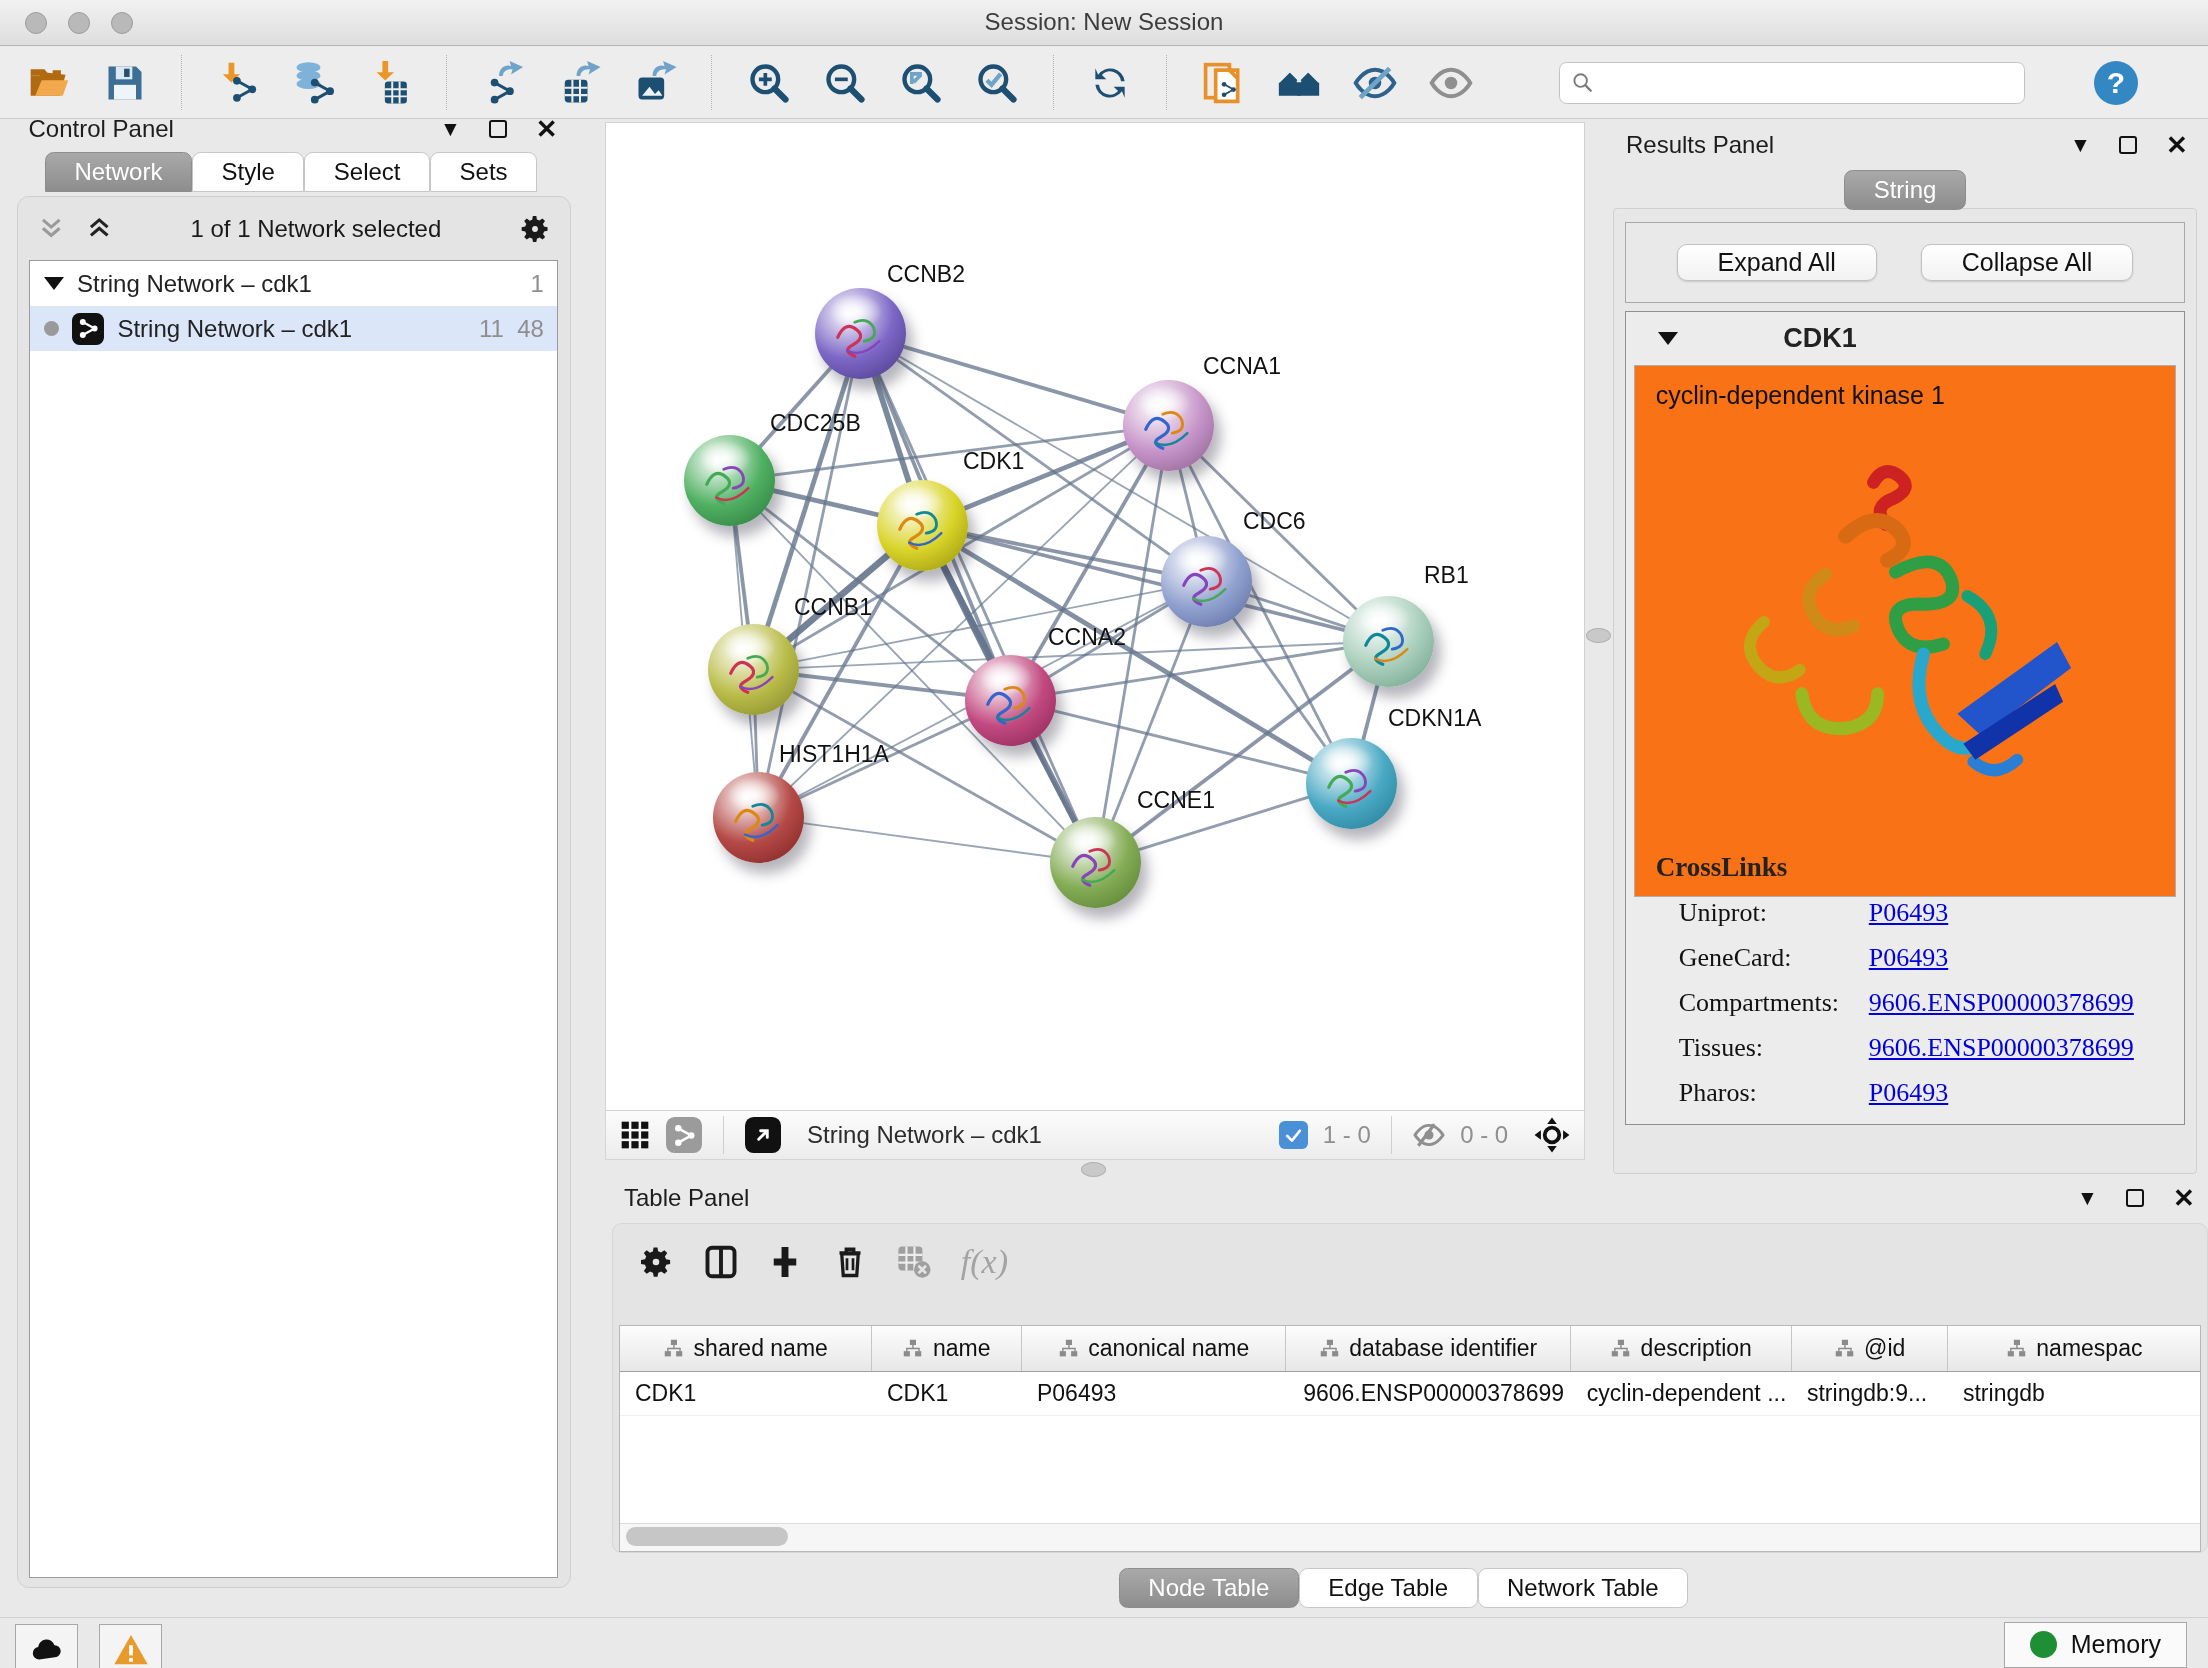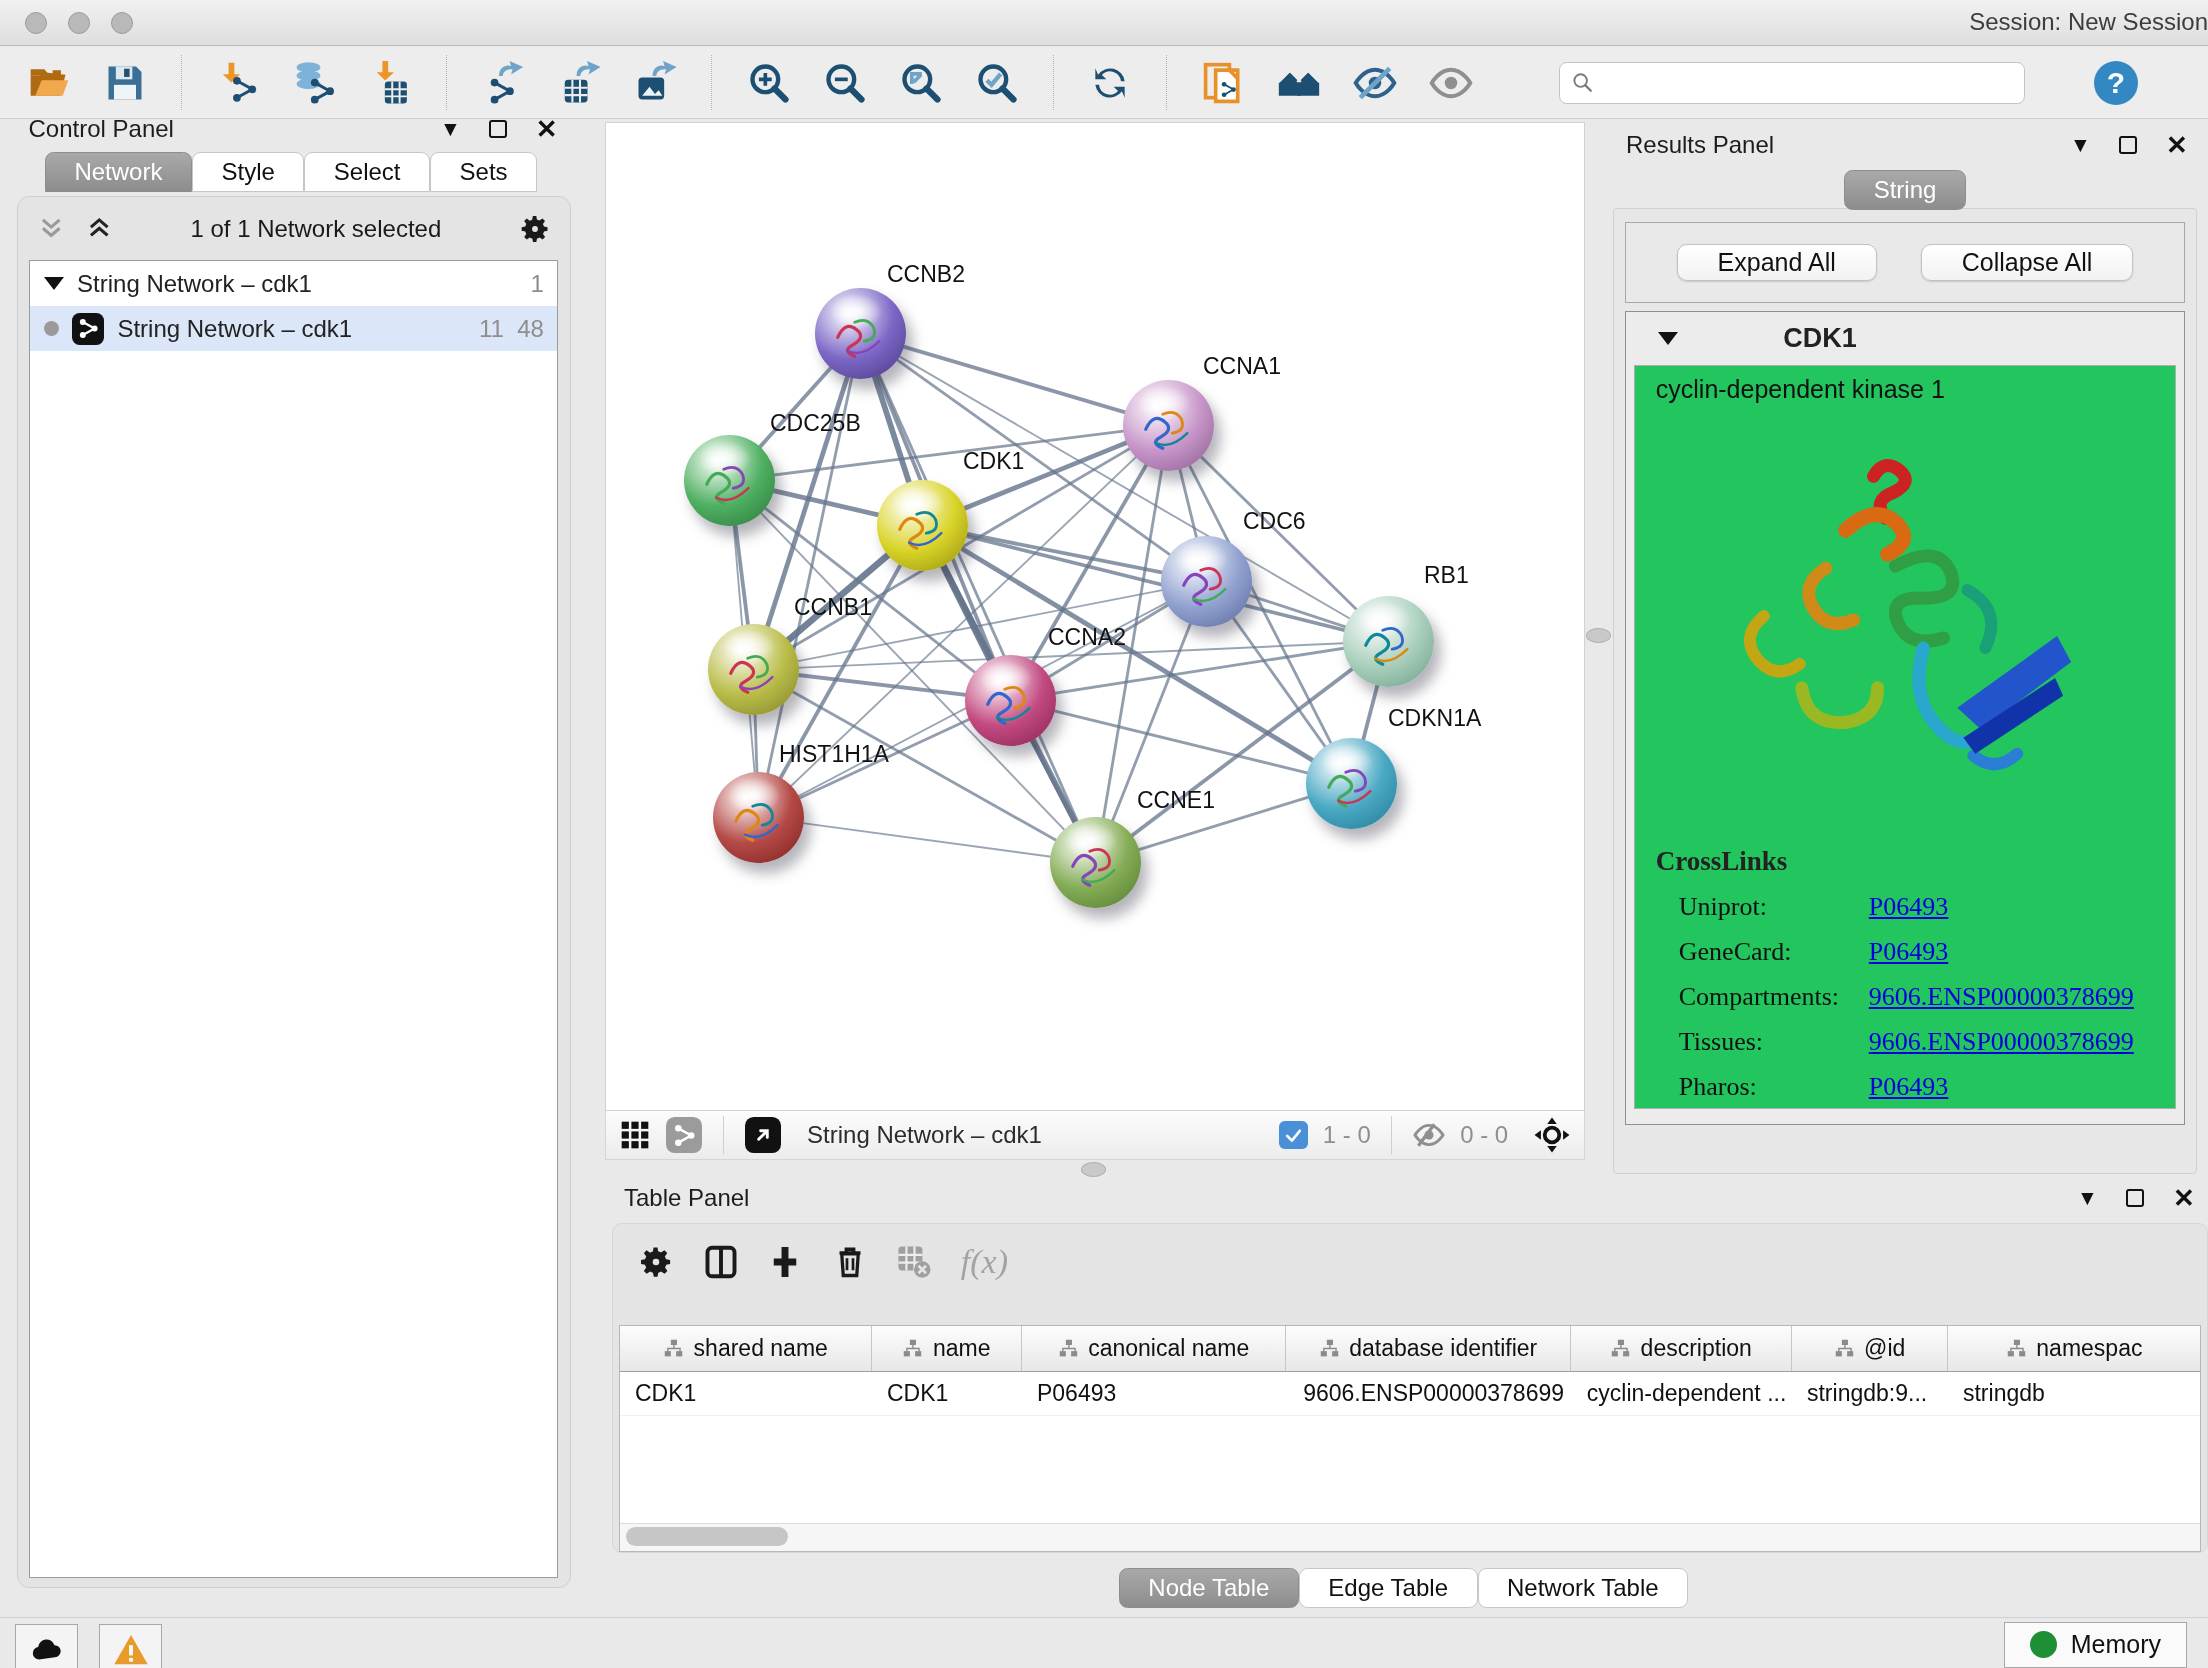--- a/index.html
+++ b/index.html
@@ -4,21 +4,21 @@
 <style>
   * { box-sizing: border-box; margin: 0; padding: 0; }
   html,body { width:2208px; height:1668px; }
   body { font-family:"Liberation Sans",sans-serif; background:#e9e9e9; position:relative; overflow:hidden; color:#222; }
 
   
   .titlebar { position:absolute; left:0; top:0; width:2208px; height:46px;
     background:linear-gradient(#f1f1f1,#dedede); border-bottom:1px solid #b9b9b9; }
   .traffic { position:absolute; left:25px; top:12.4px; display:flex; gap:21px; }
   .traffic .light { width:22px; height:22px; border-radius:50%; background:#b9b9b9; border:1px solid #9c9c9c; }
-  .title-text { text-align:right; line-height:44px; font-size:24px; color:#3d3d3d; }
+  .title-text { text-align:center; line-height:44px; font-size:24px; color:#3d3d3d; }
 
   
   .toolbar { position:absolute; left:0; top:47px; width:2208px; height:72px; background:#ededed;
     border-bottom:1px solid #cdcdcd; display:flex; align-items:center; padding:0 23px; gap:25px; }
   .tbtn { width:51px; height:53px; display:flex; align-items:center; justify-content:center; }
   .tbtn svg { width:44px; height:44px; }
   .tsep { height:55px; border-left:1.9px dotted #b3b3b3; margin:0 5.7px; }
   .searchbox { margin-left:57px; width:466px; height:42px; background:#fff; border:1px solid #c3c3c3;
     border-radius:7.6px; display:flex; align-items:center; padding:0 11.4px; gap:9.5px; }
   .searchbox input { border:none; outline:none; font-size:23px; width:100%; background:transparent; }
@@ -83,21 +83,21 @@
   .rp-head { display:flex; align-items:center; padding:0 13.3px 0 17px; height:42px; }
   .rp-head .panel-title { flex:1; }
   .rp-tabs { display:flex; justify-content:center; margin-top:3.8px; position:relative; z-index:2; }
   .rp-body { position:absolute; left:3.8px; right:3.8px; top:84px; bottom:0; background:#e7e7e7; border:1px solid #d0d0d0; border-radius:3.8px; padding:13.3px 11.4px; }
   .rp-btnbox { border:1px solid #a8a8a8; background:#e9e9e9; padding:21px 0; display:flex; justify-content:center; gap:44px; }
   .rp-btn { background:linear-gradient(#ffffff,#f2f2f2); border:1px solid #c2c2c2; border-radius:10px;
     font-size:25px; padding:3px 40px; color:#111; box-shadow:0 1px 1.9px rgba(0,0,0,.15); }
   .gene-box { margin-top:7.6px; border:1px solid #8f8f8f; background:#ececec; height:814px; }
   .gene-head { display:flex; align-items:center; height:53px; padding:0 32px; gap:105px; }
   .gene-head .gname { font-size:27px; font-weight:bold; }
-  .gene-inner { margin:0 7.6px; border:1px solid #adadad; background:#22c55e; height:744px; padding:9px 21px; position:relative; }
+  .gene-inner { margin:0 7.6px; border:1px solid #adadad; background:#f97316; height:532px; padding:15px 21px; position:relative; }
   .gene-desc { font-size:25px; color:#111; }
   .protein-img { display:block; margin:34px auto 0 auto; }
   .xlinks { font-family:"Liberation Serif",serif; margin-top:28.5px; }
   .xlinks .xtitle { font-weight:bold; font-size:27px; margin-bottom:13.3px; }
   .xrow { display:flex; font-size:26px; margin:15px 0 0 23px; }
   .xrow .xl { width:190px; color:#111; }
   .xrow a { color:#0000dd; text-decoration:underline; }
 
   
   .table-panel { position:absolute; left:599px; top:1177px; width:1609px; height:439px; }

